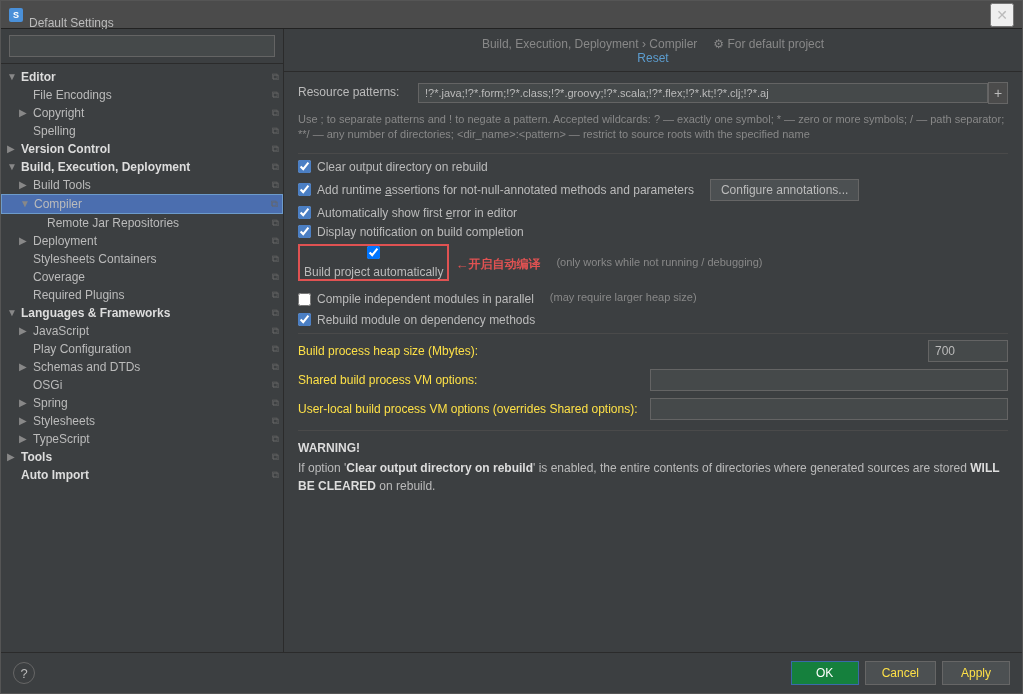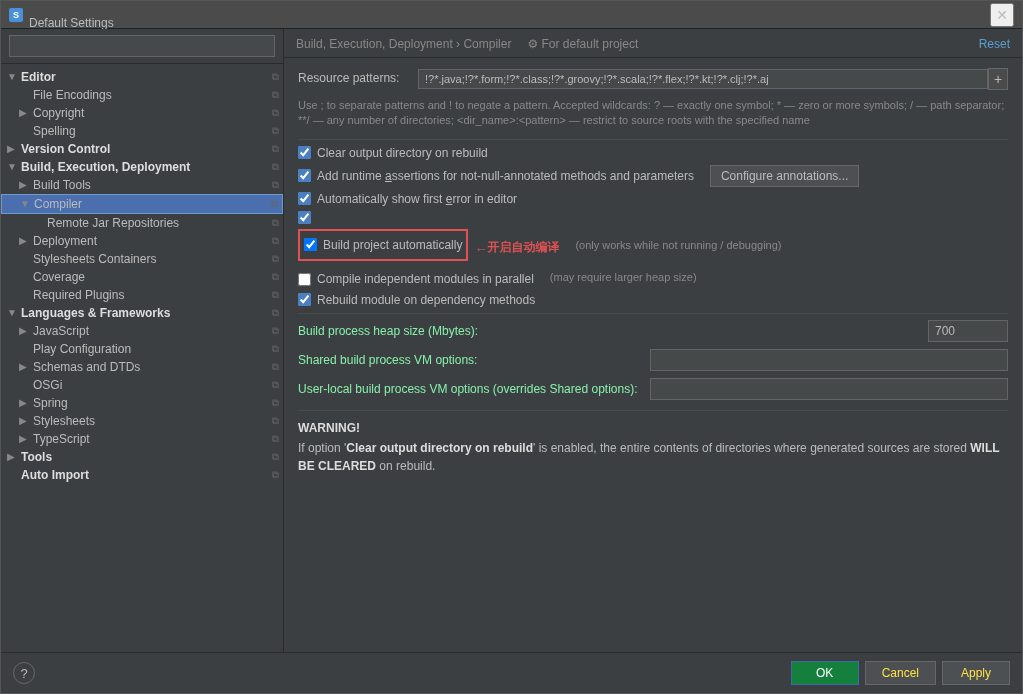--- a/index.html
+++ b/index.html
@@ -136,20 +136,21 @@
       display: flex;
       flex-direction: column;
       overflow: hidden;
     }
     .right-header {
       display: flex;
       align-items: center;
       justify-content: space-between;
       padding: 8px 12px 6px 12px;
       border-bottom: 1px solid #2b2b2b;
+      flex-direction: column;
     }
     .breadcrumb {
       color: #888;
       font-size: 12px;
     }
     .breadcrumb-for {
       color: #888;
       font-size: 12px;
       margin-left: 8px;
     }
@@ -233,22 +234,23 @@
       color: #bbb;
       font-size: 12px;
     }
     .check-label u { text-decoration: underline; }
     
     .highlight-row {
       border: 2px solid #e05252;
       display: inline-flex;
       align-items: center;
       gap: 6px;
-      padding: 7px 4px;
+      padding: 0 4px;
       margin-bottom: 5px;
+      flex-direction: column;
     }
     .annotation-arrow {
       color: #e05252;
       font-size: 13px;
       margin-left: 6px;
     }
     .annotation-text {
       color: #e05252;
       font-size: 12px;
       font-weight: bold;
@@ -260,21 +262,21 @@
       margin-bottom: 5px;
     }
     
     .setting-input-row {
       display: flex;
       align-items: center;
       margin-bottom: 7px;
       gap: 8px;
     }
     .setting-input-label {
-      color: #86efac;
+      color: #fde047;
       font-size: 12px;
       flex: 1;
     }
     .setting-input {
       background: #45494a;
       border: 1px solid #646464;
       color: #bbb;
       padding: 3px 6px;
       font-size: 12px;
       width: 80px;
@@ -535,20 +537,21 @@
           <button class="configure-btn">Configure annotations...</button>
         </div>
 
         <div class="check-row">
           <input type="checkbox" id="cb-error" checked="" style="">
           <label class="check-label" for="cb-error">Automatically show first <u>e</u>rror in editor</label>
         </div>
 
         <div class="check-row">
           <input type="checkbox" id="cb-notif" checked="" style="">
+          <label class="check-label" for="cb-notif">Display notification on build completion</label>
         </div>
 
         <div style="display:flex; align-items:center; margin-bottom:5px;">
           <div class="highlight-row">
             <input type="checkbox" id="cb-auto" checked="" style="">
             <label class="check-label" for="cb-auto">Build project automatically</label>
           </div>
           <span class="annotation-arrow">←</span>
           <span class="annotation-text"> 开启自动编译</span>
           <span class="inline-note" style="margin-left:16px;">(only works while not running / debugging)</span>

